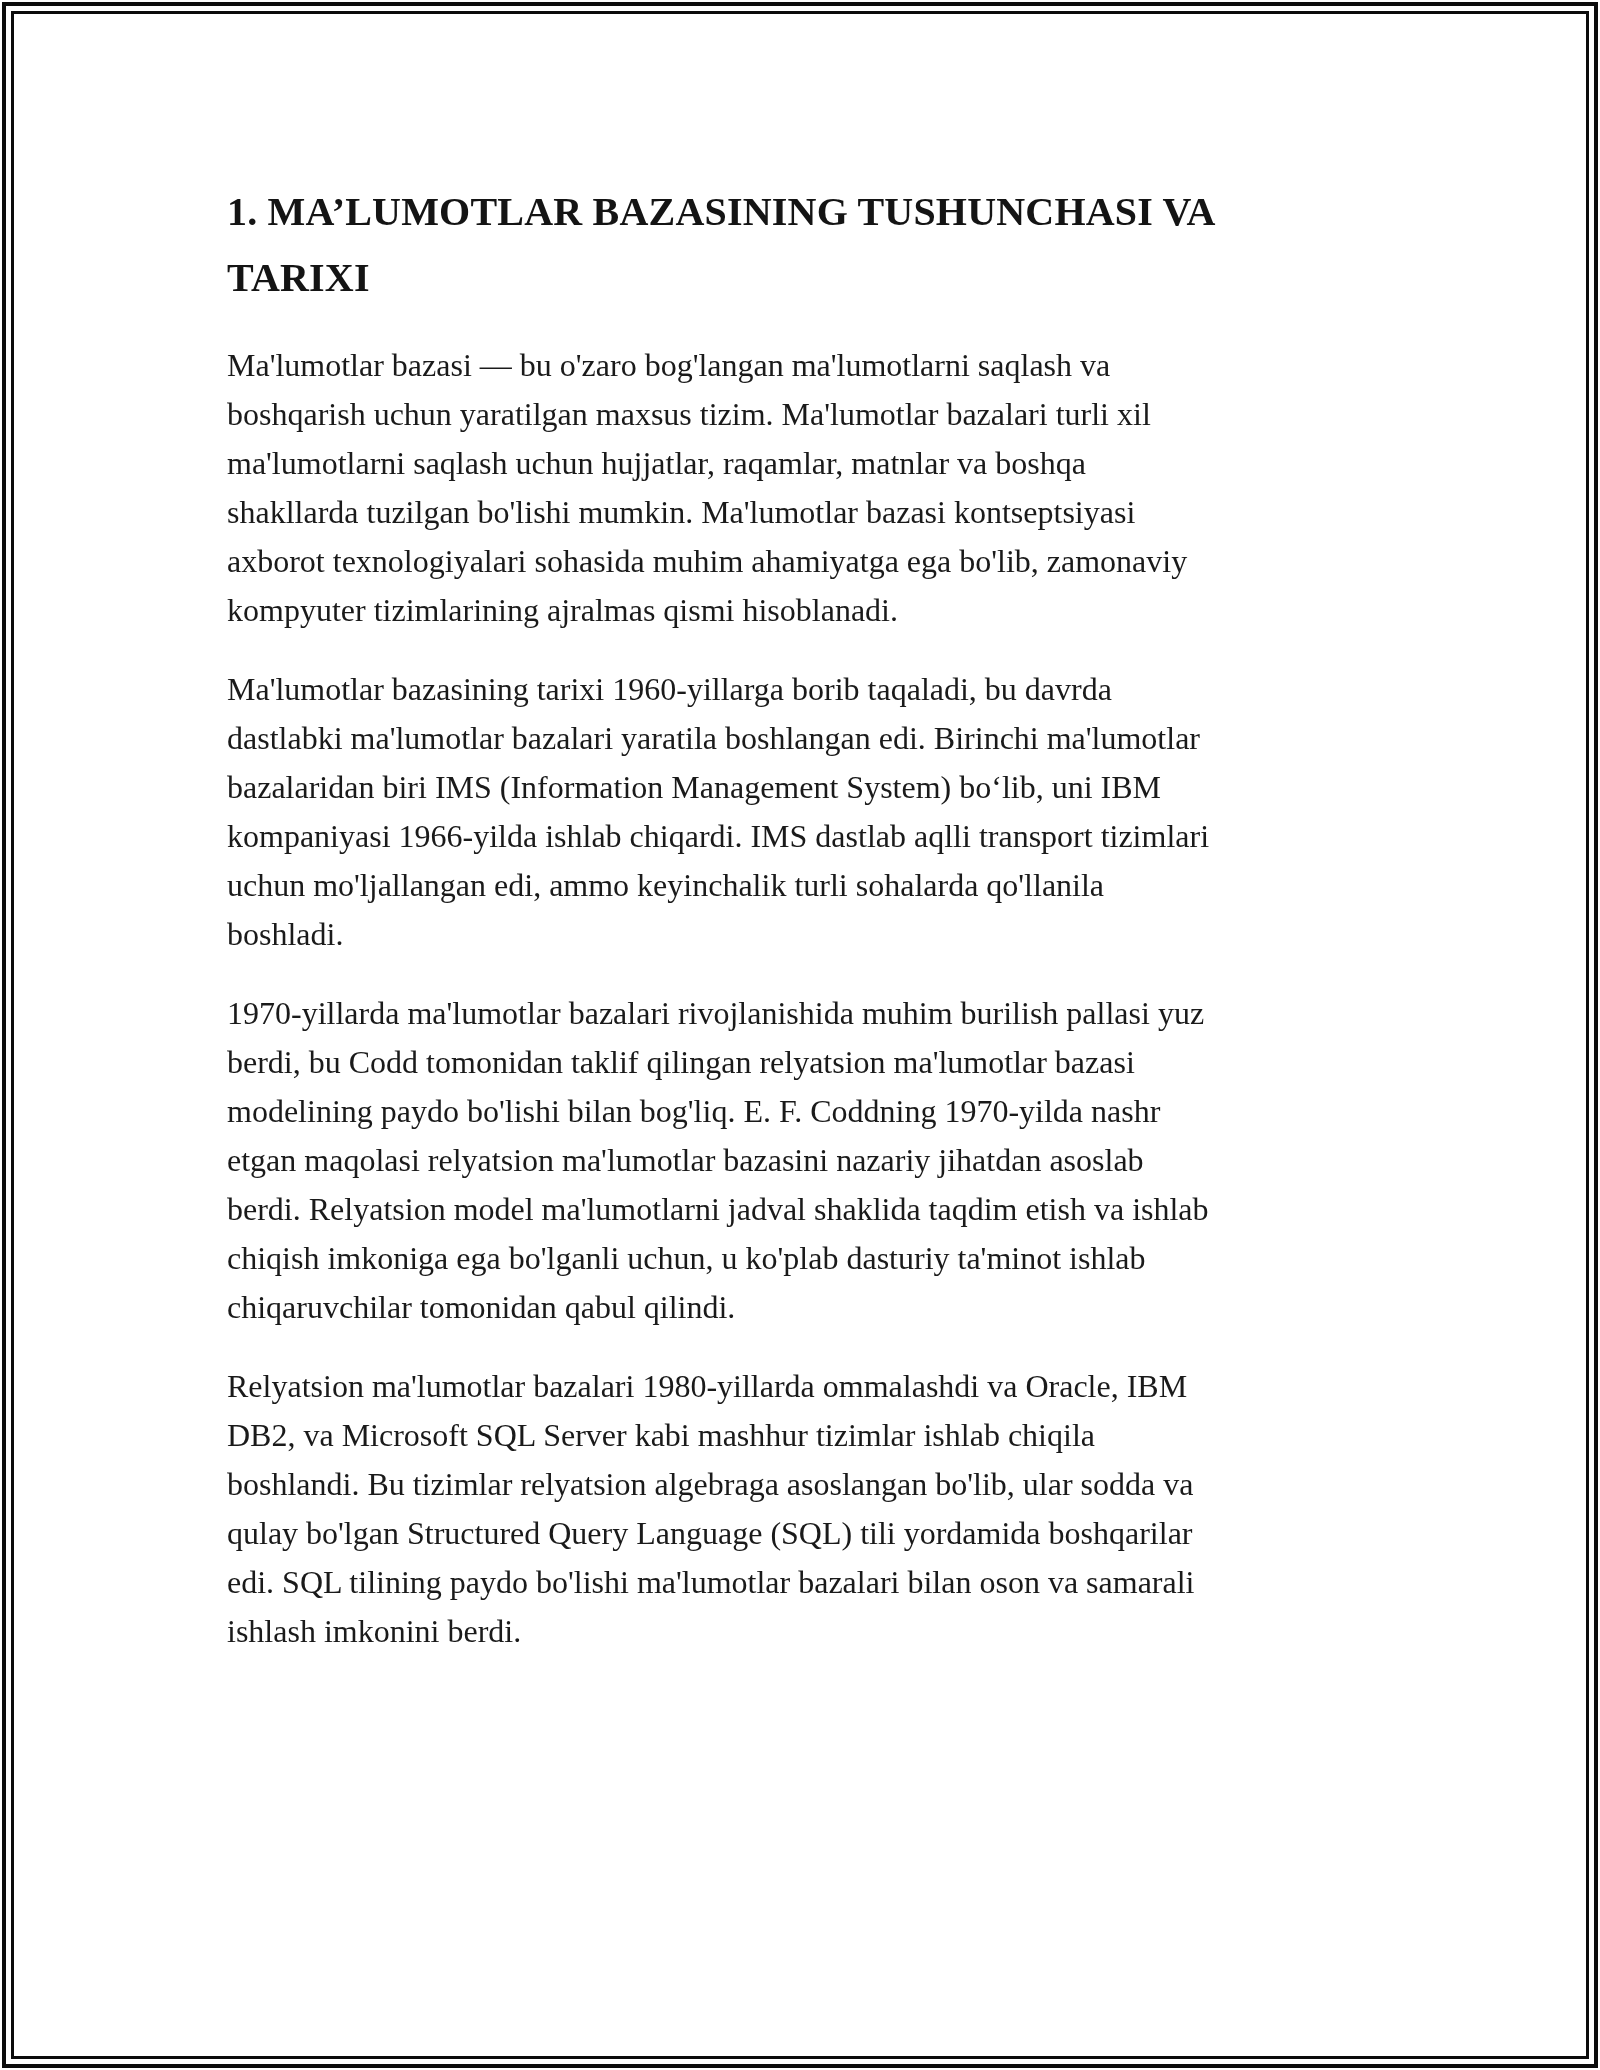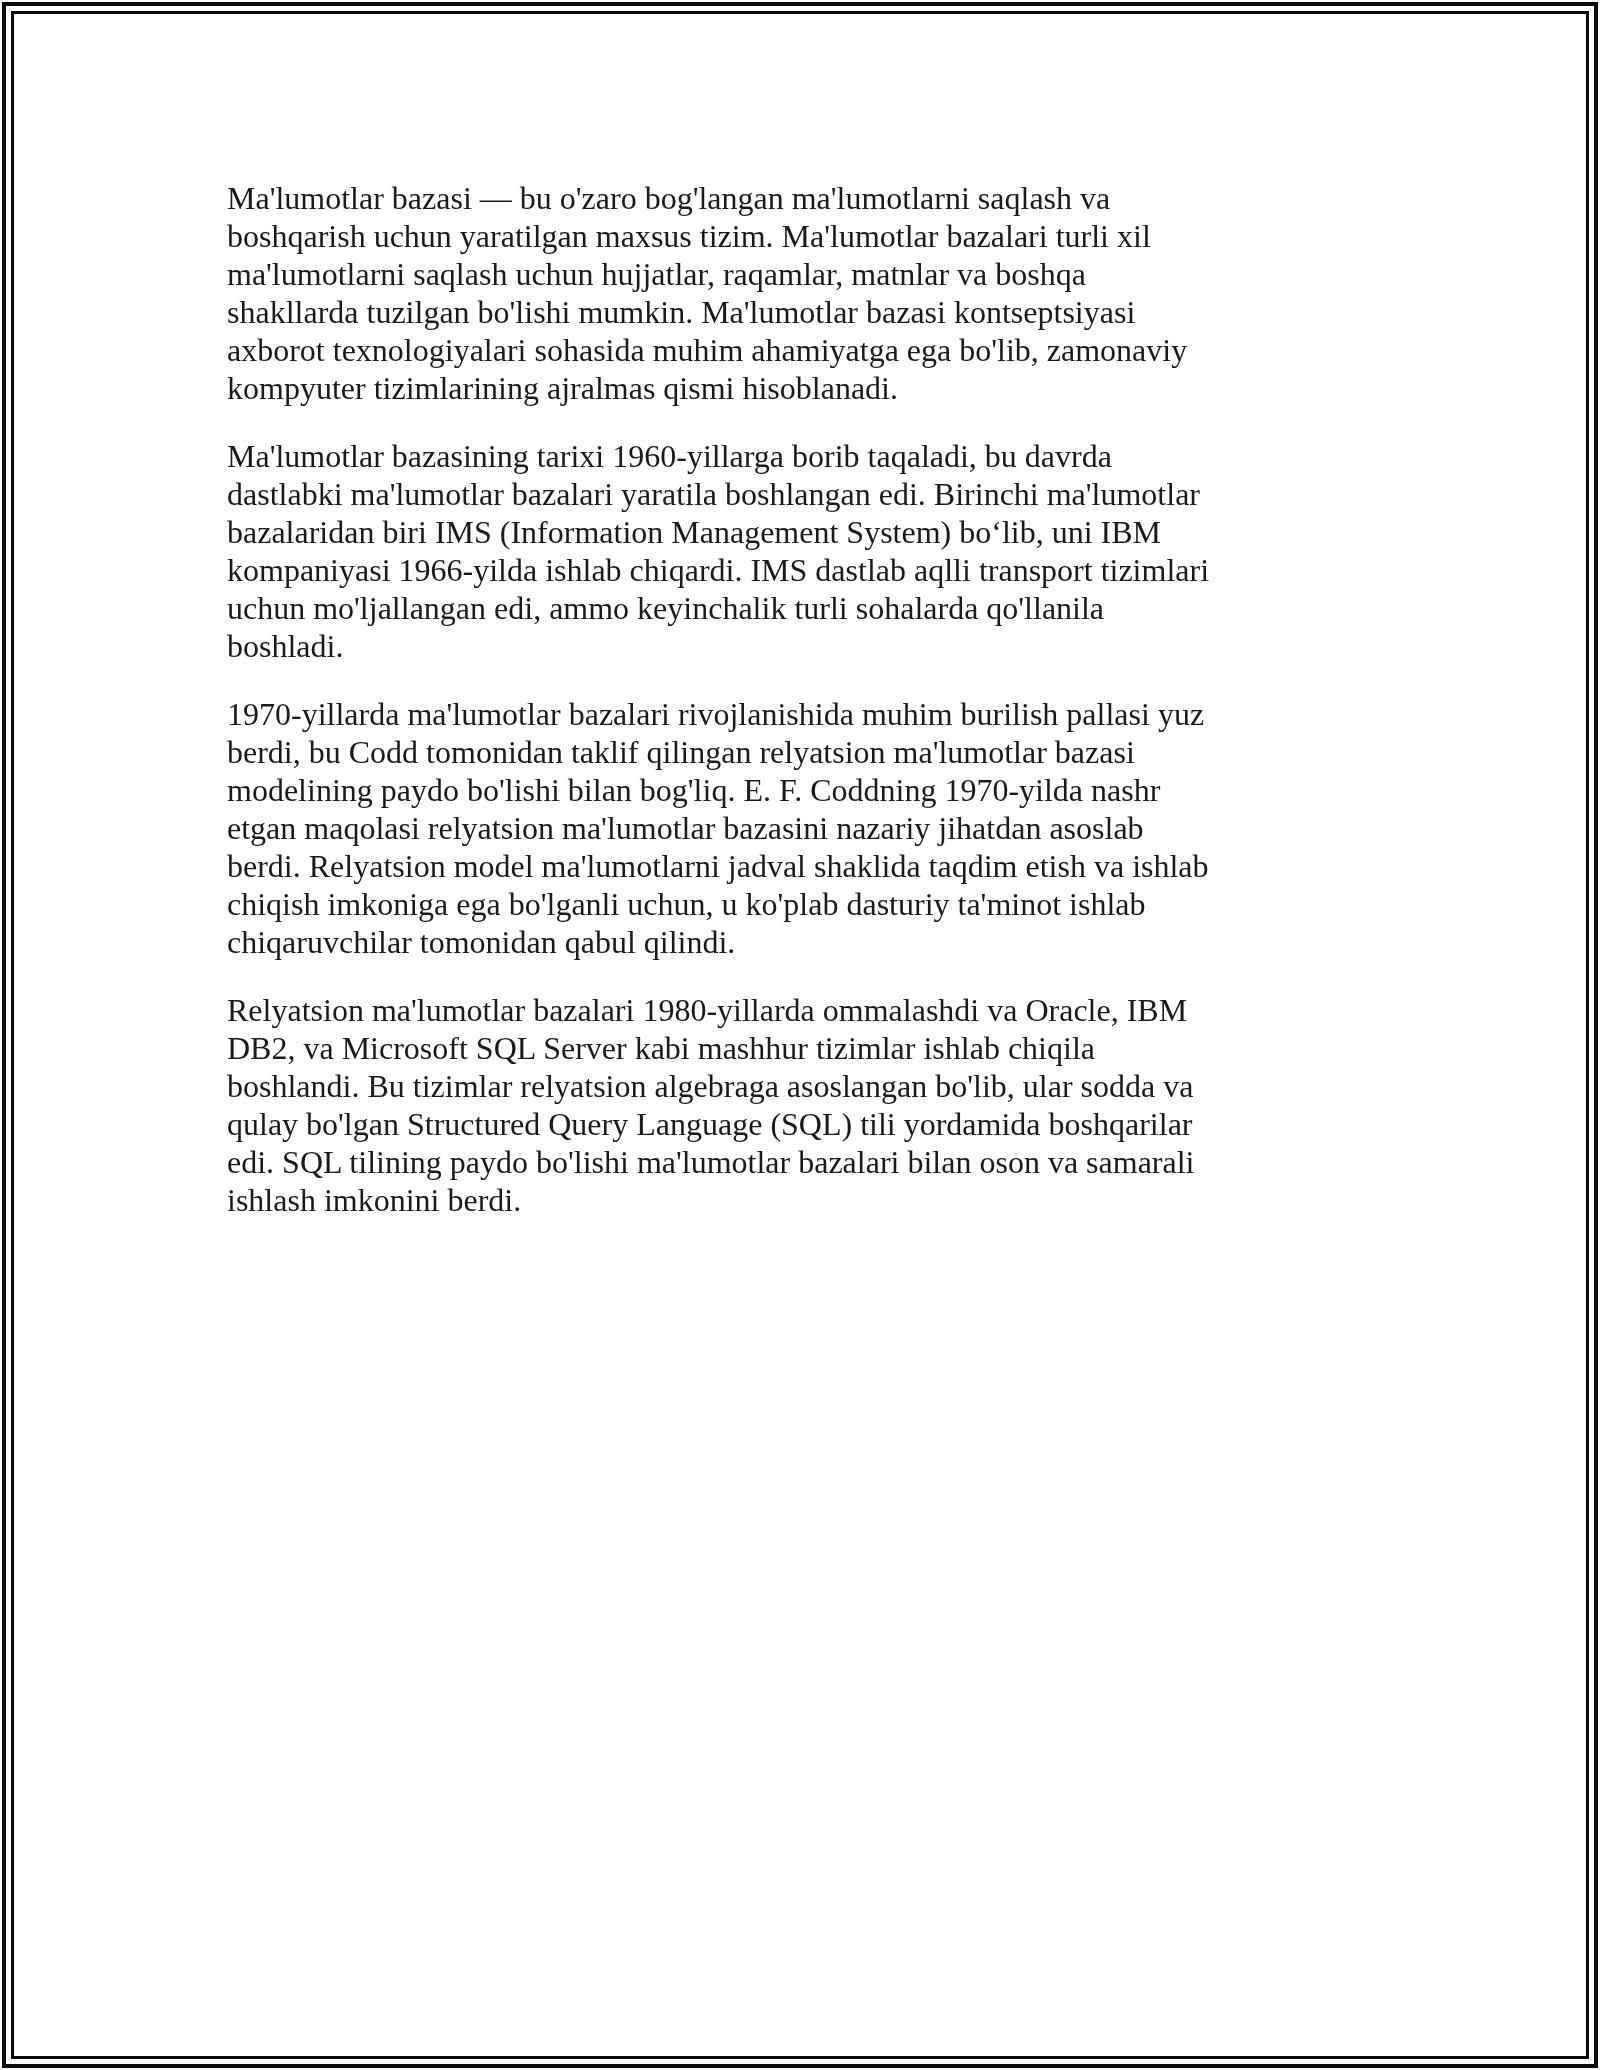--- a/index.html
+++ b/index.html
@@ -42,33 +42,34 @@
     margin: 0 0 30px 0;
     font-size: 40px;
     line-height: 66px;
     font-weight: bold;
     letter-spacing: 0.2px;
     color: #141414;
   }
   p.doc-paragraph {
     margin: 0 0 30px 0;
     font-size: 32px;
-    line-height: 38px;
+    line-height: 49px;
     letter-spacing: 0px;
     color: #1a1a1a;
   }
 </style>
 </head>
 <body>
 
 <div class="canvas">
   <div class="outer-frame"></div>
   <div class="inner-frame"></div>
 
   <div class="content">
+    <h1 class="doc-title">1. MA’LUMOTLAR BAZASINING TUSHUNCHASI VA<br>TARIXI</h1>
 
     <p class="doc-paragraph">Ma'lumotlar bazasi — bu o'zaro bog'langan ma'lumotlarni saqlash va<br>boshqarish uchun yaratilgan maxsus tizim. Ma'lumotlar bazalari turli xil<br>ma'lumotlarni saqlash uchun hujjatlar, raqamlar, matnlar va boshqa<br>shakllarda tuzilgan bo'lishi mumkin. Ma'lumotlar bazasi kontseptsiyasi<br>axborot texnologiyalari sohasida muhim ahamiyatga ega bo'lib, zamonaviy<br>kompyuter tizimlarining ajralmas qismi hisoblanadi.</p>
 
     <p class="doc-paragraph">Ma'lumotlar bazasining tarixi 1960-yillarga borib taqaladi, bu davrda<br>dastlabki ma'lumotlar bazalari yaratila boshlangan edi. Birinchi ma'lumotlar<br>bazalaridan biri IMS (Information Management System) boʻlib, uni IBM<br>kompaniyasi 1966-yilda ishlab chiqardi. IMS dastlab aqlli transport tizimlari<br>uchun mo'ljallangan edi, ammo keyinchalik turli sohalarda qo'llanila<br>boshladi.</p>
 
     <p class="doc-paragraph">1970-yillarda ma'lumotlar bazalari rivojlanishida muhim burilish pallasi yuz<br>berdi, bu Codd tomonidan taklif qilingan relyatsion ma'lumotlar bazasi<br>modelining paydo bo'lishi bilan bog'liq. E. F. Coddning 1970-yilda nashr<br>etgan maqolasi relyatsion ma'lumotlar bazasini nazariy jihatdan asoslab<br>berdi. Relyatsion model ma'lumotlarni jadval shaklida taqdim etish va ishlab<br>chiqish imkoniga ega bo'lganli uchun, u ko'plab dasturiy ta'minot ishlab<br>chiqaruvchilar tomonidan qabul qilindi.</p>
 
     <p class="doc-paragraph">Relyatsion ma'lumotlar bazalari 1980-yillarda ommalashdi va Oracle, IBM<br>DB2, va Microsoft SQL Server kabi mashhur tizimlar ishlab chiqila<br>boshlandi. Bu tizimlar relyatsion algebraga asoslangan bo'lib, ular sodda va<br>qulay bo'lgan Structured Query Language (SQL) tili yordamida boshqarilar<br>edi. SQL tilining paydo bo'lishi ma'lumotlar bazalari bilan oson va samarali<br>ishlash imkonini berdi.</p>
 
   </div>

